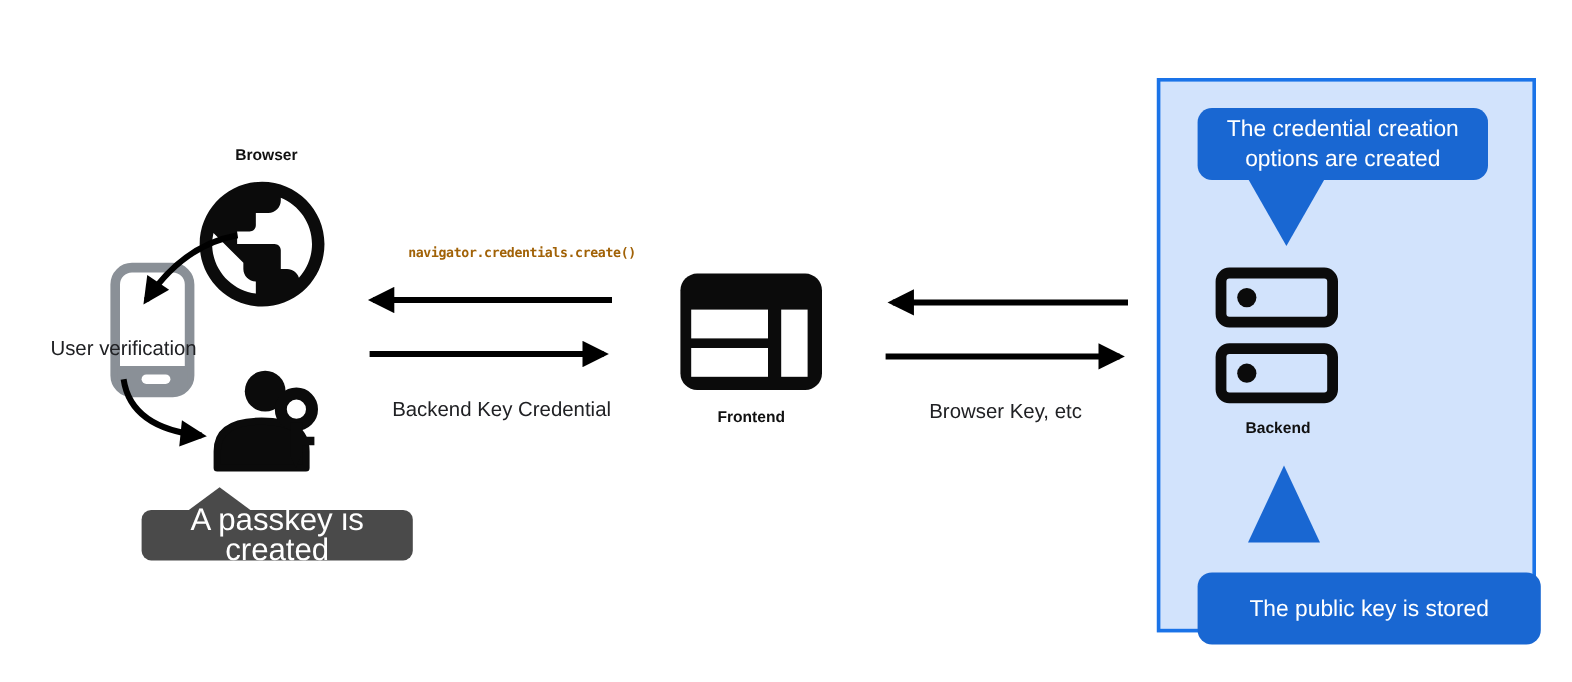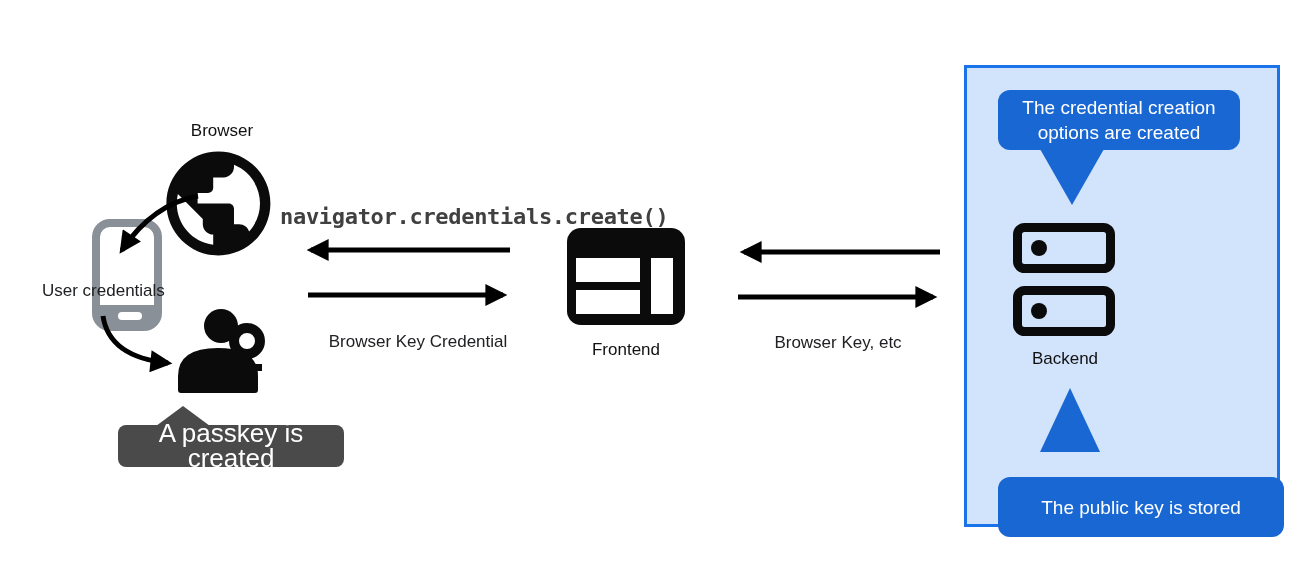--- a/index.html
+++ b/index.html
@@ -18,24 +18,24 @@
     border:3px solid #1a73e8;
     box-sizing:border-box;
   }
   .lbl{
     position:absolute;
     color:#202124;
     font-size:17px;
     text-align:center;
     white-space:nowrap;
   }
-  .lbl.bold{font-weight:normal;font-size:17px;color:#111111;}
+  .lbl.bold{font-weight:bold;font-size:13px;color:#111111;}
   .lbl.mono{
     font-family:"DejaVu Sans Mono", monospace;
-    font-size:22px;font-weight:600;color:#404040;letter-spacing:-0.3px;
+    font-size:11px;font-weight:600;color:#a16207;letter-spacing:-0.3px;
   }
   .callout{
     position:absolute;
     display:flex;align-items:center;justify-content:center;
     text-align:center;
     color:#ffffff;
     font-size:19px;line-height:25px;
     border-radius:12px;
     box-sizing:border-box;
   }
@@ -110,26 +110,26 @@
     <line x1="308" y1="295" x2="503" y2="295" stroke="#000" stroke-width="5" marker-end="url(#ah)"></line>
 
     <line x1="940" y1="252" x2="744" y2="252" stroke="#000" stroke-width="5" marker-end="url(#ah)"></line>
     <line x1="738" y1="297" x2="933" y2="297" stroke="#000" stroke-width="5" marker-end="url(#ah)"></line>
 
     <path d="M198 196 Q153 204 122 250" fill="none" stroke="#000" stroke-width="5" marker-end="url(#ah)"></path>
     <path d="M103 316 Q109 357 168 363" fill="none" stroke="#000" stroke-width="5" marker-end="url(#ah)"></path>
   </svg>
 
   <div class="lbl bold" style="left:160px;top:121px;width:124px;">Browser</div>
-  <div class="lbl" style="left:42px;top:281px;text-align:left;">User credentials</div>
+  <div class="lbl" style="left:42px;top:281px;text-align:left;">User verification</div>
   <div class="lbl bold" style="left:576px;top:340px;width:100px;">Frontend</div>
   <div class="lbl bold" style="left:1015px;top:349px;width:100px;">Backend</div>
 
   <div class="lbl mono" style="left:280px;top:204px;width:310px;">navigator.credentials.create()</div>
-  <div class="lbl" style="left:323px;top:332px;width:190px;">Browser Key Credential</div>
+  <div class="lbl" style="left:323px;top:332px;width:190px;">Backend Key Credential</div>
   <div class="lbl" style="left:748px;top:333px;width:180px;">Browser Key, etc</div>
 
   <div class="tail up-dark"></div>
   <div class="callout dark" style="left:118px;top:425px;width:226px;height:42px;">A passkey is created</div>
 
   <div class="tail down-top"></div>
   <div class="callout blue" style="left:998px;top:90px;width:242px;height:60px;padding:4px 10px;">The credential creation options are created</div>
 
   <div class="tail up-bottom"></div>
   <div class="callout blue" style="left:998px;top:477px;width:286px;height:60px;">The public key is stored</div>

